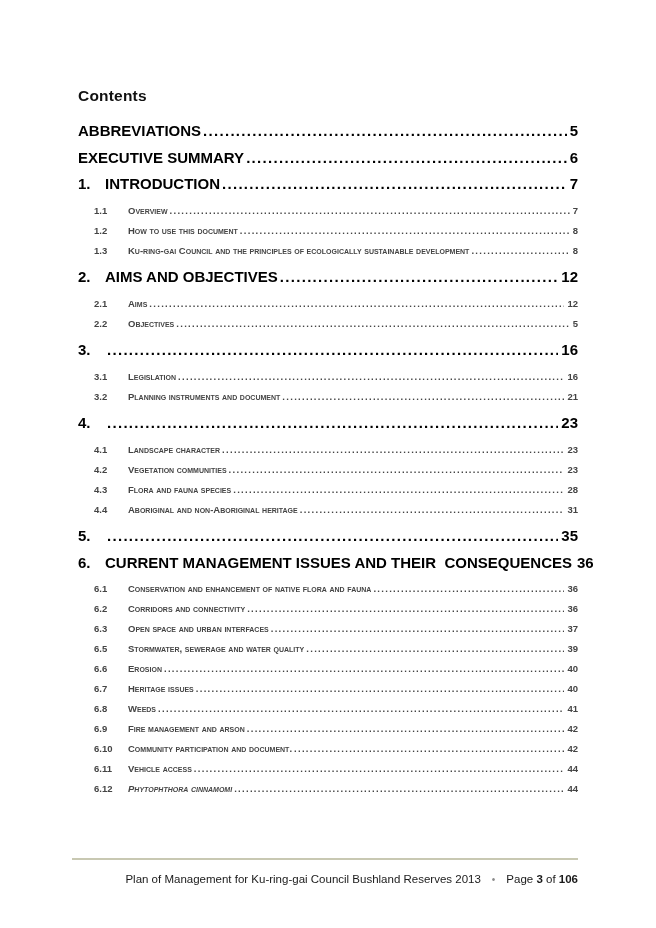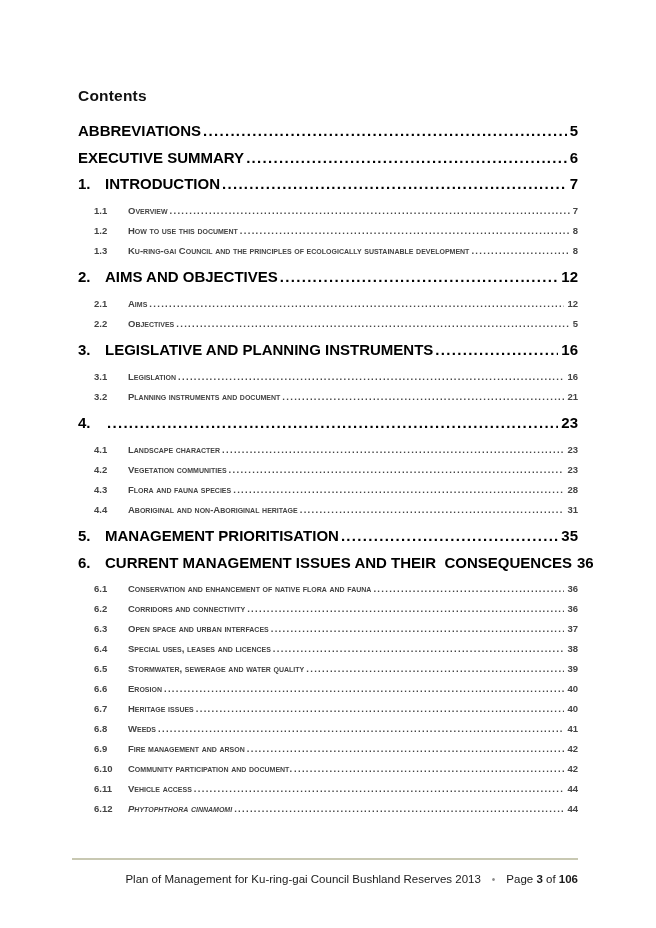--- a/index.html
+++ b/index.html
@@ -99,21 +99,20 @@
 
   <div class="row sub">
     <span class="num">2.2</span>
     <span class="title">Objectives</span>
     <span class="leader"></span>
     <span class="pg">5</span>
   </div>
 
   <div class="row main">
     <span class="num">3.</span>
-    <span class="title">LEGISLATIVE AND PLANNING INSTRUMENTS</span>
     <span class="leader"></span>
     <span class="pg">16</span>
   </div>
 
   <div class="row sub">
     <span class="num">3.1</span>
     <span class="title">Legislation</span>
     <span class="leader"></span>
     <span class="pg">16</span>
   </div>
@@ -155,21 +154,20 @@
   <div class="row sub">
     <span class="num">4.4</span>
     <span class="title">Aboriginal and non-Aboriginal heritage</span>
     <span class="leader"></span>
     <span class="pg">31</span>
   </div>
 
 
   <div class="row main">
     <span class="num">5.</span>
-    <span class="title">MANAGEMENT PRIORITISATION</span>
     <span class="leader"></span>
     <span class="pg">35</span>
   </div>
 
   <div class="row main">
     <span class="num">6.</span>
     <span class="title">CURRENT MANAGEMENT ISSUES AND THEIR  CONSEQUENCES</span>
     <span class="leader"></span>
     <span class="pg">36</span>
   </div>
@@ -188,26 +186,20 @@
     <span class="pg">36</span>
   </div>
 
   <div class="row sub">
     <span class="num">6.3</span>
     <span class="title">Open space and urban interfaces</span>
     <span class="leader"></span>
     <span class="pg">37</span>
   </div>
 
-  <div class="row sub">
-    <span class="num">6.4</span>
-    <span class="title">Special uses, leases and licences</span>
-    <span class="leader"></span>
-    <span class="pg">38</span>
-  </div>
 
   <div class="row sub">
     <span class="num">6.5</span>
     <span class="title">Stormwater, sewerage and water quality</span>
     <span class="leader"></span>
     <span class="pg">39</span>
   </div>
 
   <div class="row sub">
     <span class="num">6.6</span>

